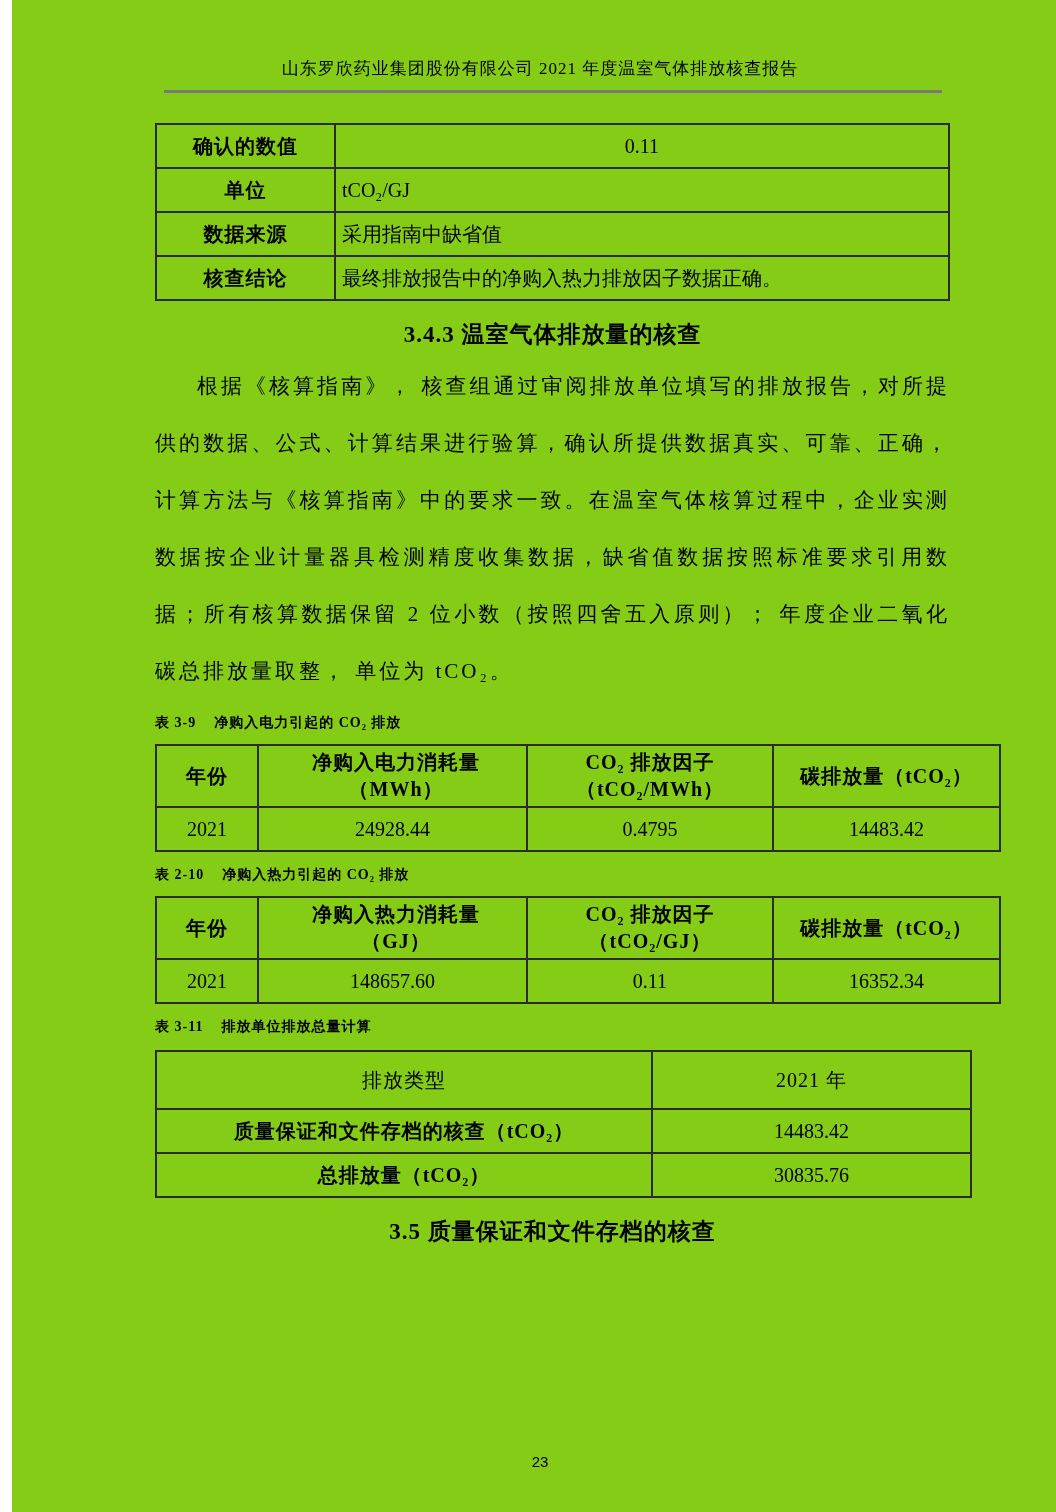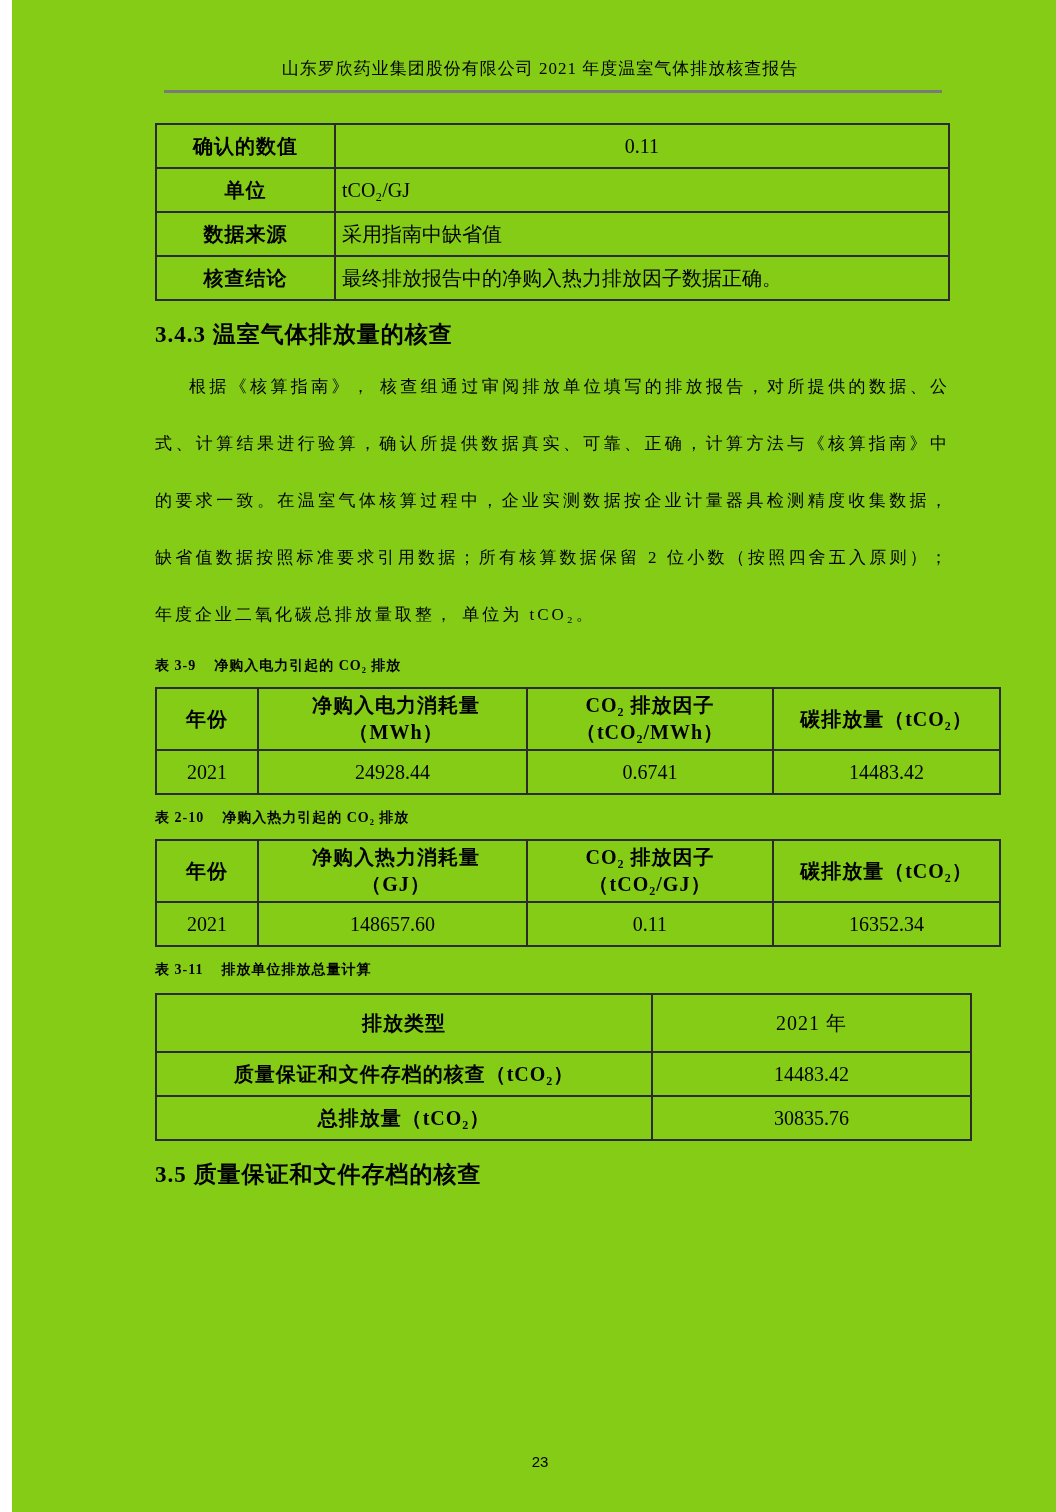--- a/index.html
+++ b/index.html
@@ -57,25 +57,26 @@
     letter-spacing: 1px;
   }
   .factor-table .value-cell { text-align: left; }
   .factor-table .value-center { text-align: center; padding-left: 6px; }
   
   .section-heading {
     margin: 18px 0 0 0;
     font-size: 23px;
     font-weight: bold;
     letter-spacing: 1px;
+    text-align: center;
   }
   
   .para {
     margin: 8px 0 0 0;
-    font-size: 17px;
+    font-size: 21px;
     line-height: 57px;
     letter-spacing: 3px;
     text-align: justify;
     text-indent: 2em;
   }
   
   .table-title {
     margin-top: 14px;
     text-align: left;
     font-size: 14px;
@@ -104,21 +105,21 @@
   .col-factor { width: 232px; }
   .col-emission { width: 213px; }
   
   .totals-table { margin-top: 14px; }
   .totals-table th {
     font-size: 20px;
     text-align: center;
     height: 56px;
     letter-spacing: 1px;
   }
-  .totals-table th.type-col { font-weight: bold; width: 482px; }
+  .totals-table th.type-col { font-weight: normal; width: 482px; }
   .totals-table th.year-col { font-weight: normal; width: 305px; }
   .totals-table td { font-size: 20px; text-align: center; height: 42px; }
   .totals-table td.row-label { font-weight: bold; letter-spacing: 1px; }
   
   .page-number {
     position: absolute;
     left: 0;
     bottom: 42px;
     width: 1056px;
     text-align: center;
@@ -173,21 +174,21 @@
 （MWh）</th>
           <th class="col-factor">CO₂ 排放因子
 （tCO₂/MWh）</th>
           <th class="col-emission">碳排放量（tCO₂）</th>
         </tr>
       </thead>
       <tbody>
         <tr>
           <td>2021</td>
           <td>24928.44</td>
-          <td>0.6741</td>
+          <td>0.4795</td>
           <td>14483.42</td>
         </tr>
       </tbody>
     </table>
 
     <div class="table-title">
       <span class="title-label">表 2-10</span><span>净购入热力引起的 CO₂ 排放</span>
     </div>
     <table class="emission-table">
       <thead>

